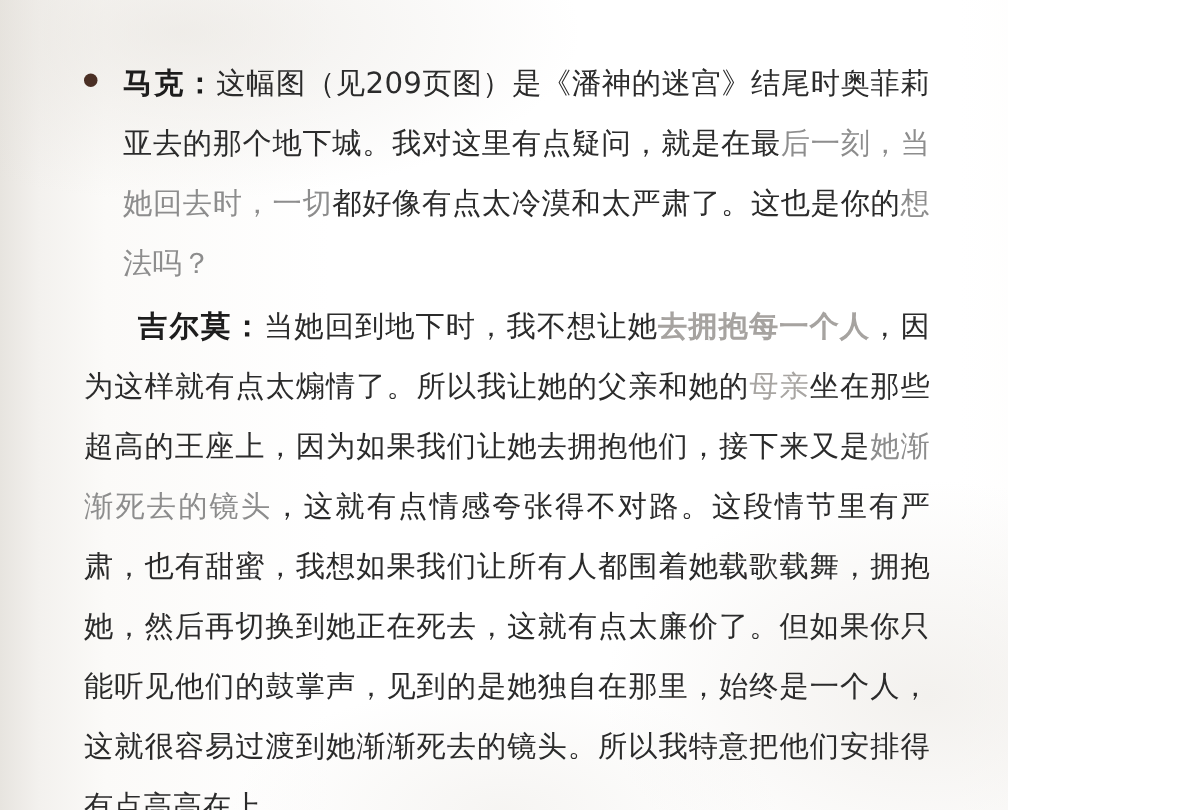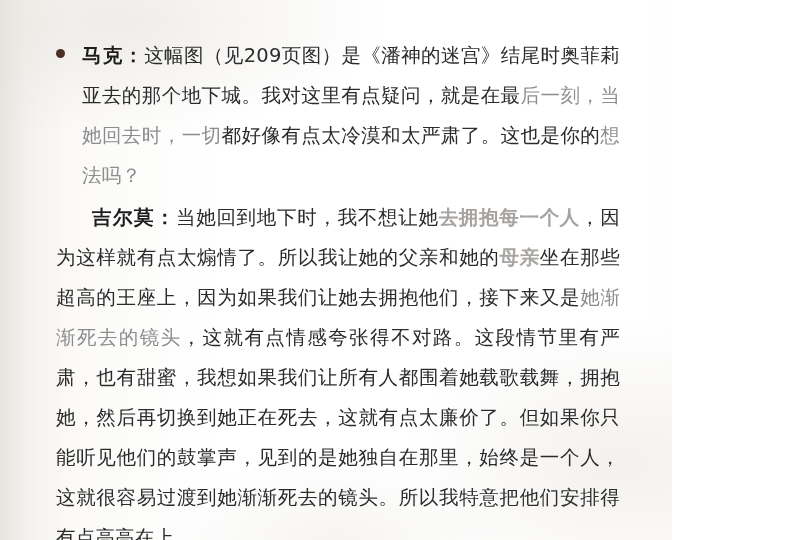--- a/index.html
+++ b/index.html
@@ -84,21 +84,21 @@
   }
 
   .speaker {
     font-weight: bold;
     color: #1d1d1d;
     letter-spacing: 1px;
   }
 
   
   .fade-1 { color: #8d8d8d; }
-  .fade-2 { color: #a8a5a2; font-weight: bold; }
+  .fade-2 { color: #a8a5a2; }
 
   .strike-fade {
     color: #a6a3a0;
     font-weight: bold;
   }
 </style>
 </head>
 <body>
 
 <div id="page-scan">

